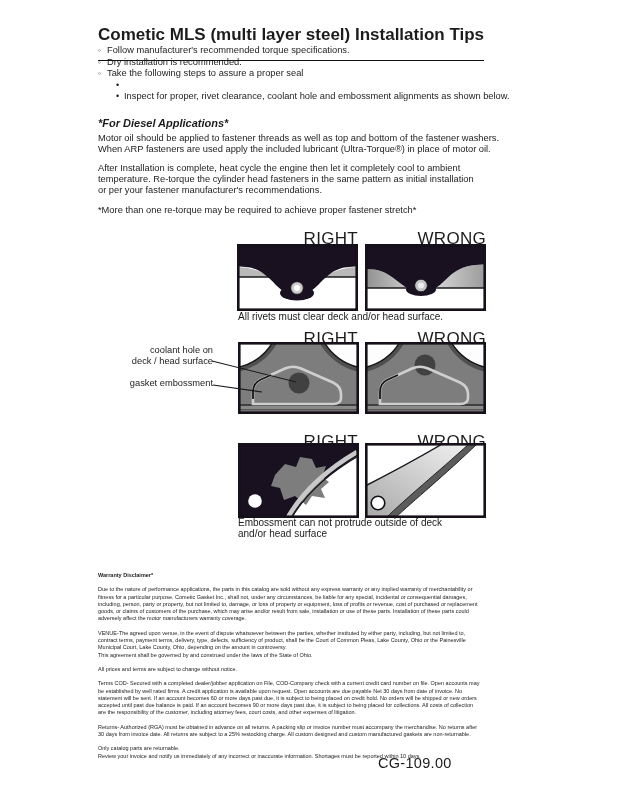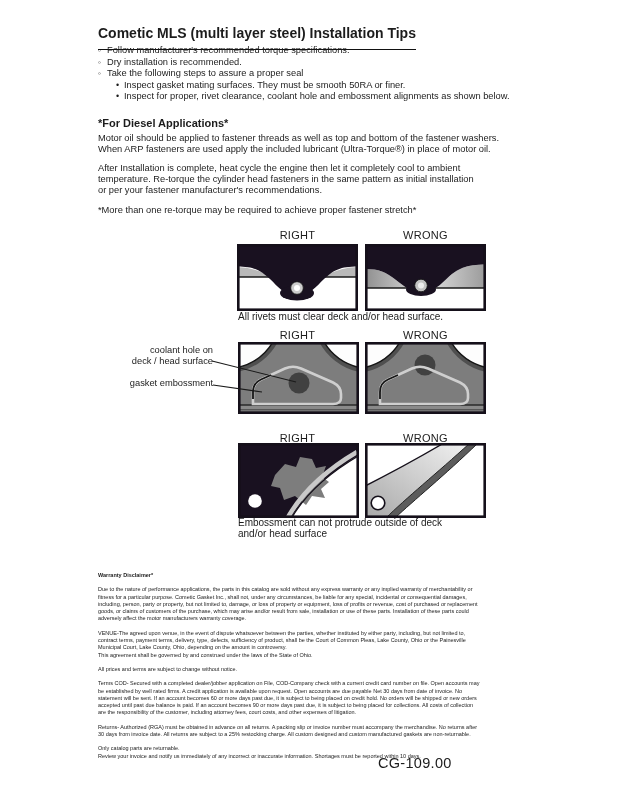--- a/index.html
+++ b/index.html
@@ -1,28 +1,28 @@
 <!DOCTYPE html>
 <html><head>
 <meta charset="utf-8">
 <style>
   html,body{margin:0;padding:0;background:#fff;}
   .page{position:relative;width:618px;height:800px;background:#ffffff;overflow:hidden;
         font-family:"Liberation Sans", sans-serif;color:#1c1c1c;}
   .abs{position:absolute;}
-  .doc-title{left:98px;top:25px;font-size:14px;font-weight:bold;
-             border-bottom:1.5px solid #111;padding-bottom:8px;}
+  .doc-title{left:98px;top:25px;font-size:17px;font-weight:bold;
+             border-bottom:1.5px solid #111;padding-bottom:15px;}
   .tips{left:98px;top:45px;width:440px;font-size:9.3px;line-height:10.7px;}
   .tip-line{display:flex;align-items:baseline;}
   .tip-marker{width:9px;flex:0 0 9px;font-size:8px;}
   .sub{margin-left:18px;}
   .sub .tip-marker{width:8px;flex:0 0 8px;font-size:9px;}
-  .diesel-heading{left:98px;top:117px;font-size:11px;font-weight:bold;}
+  .diesel-heading{left:98px;top:117px;font-size:11px;font-weight:bold;font-style:italic;}
   .body-para{font-size:9.3px;line-height:11px;white-space:pre-line;width:440px;}
-  .rw-label{width:121px;text-align:center;font-size:11px;letter-spacing:.3px;}
+  .rw-label{width:121px;text-align:right;font-size:17px;letter-spacing:.3px;}
   .dia{width:121px;height:auto;display:block;}
   .caption{font-size:10px;line-height:11px;white-space:pre-line;}
   .annot{font-size:9.3px;line-height:11px;white-space:pre-line;text-align:right;}
   .warranty{left:98px;top:572px;width:432px;font-size:5.5px;line-height:7.3px;color:#222;}
   .warranty .w-head{font-weight:bold;margin-bottom:7px;}
   .warranty .w-para{white-space:pre-line;margin-bottom:7px;}
   .doc-number{left:378px;top:755px;font-size:14.5px;letter-spacing:.3px;}
 </style>
 </head>
 <body>
@@ -39,21 +39,20 @@
     <div class="tip-line">
       <span class="tip-marker">◦</span>
       <span>Dry installation is recommended.</span>
     </div>
     <div class="tip-line">
       <span class="tip-marker">◦</span>
       <span>Take the following steps to assure a proper seal</span>
     </div>
     <div class="tip-line sub">
       <span class="tip-marker">•</span>
-      <span>Inspect gasket mating surfaces.  They must be smooth 50RA or finer.</span>
     </div>
     <div class="tip-line sub">
       <span class="tip-marker">•</span>
       <span>Inspect for proper, rivet clearance, coolant hole and embossment alignments as shown below.</span>
     </div>
   </div>
 
   <div class="abs diesel-heading">*For Diesel Applications*</div>
   <div class="abs body-para" style="left:98px;top:133px;">Motor oil should be applied to fastener threads as well as top and bottom of the fastener washers.
 When ARP fasteners are used apply the included lubricant (Ultra-Torque®) in place of motor oil.</div>

